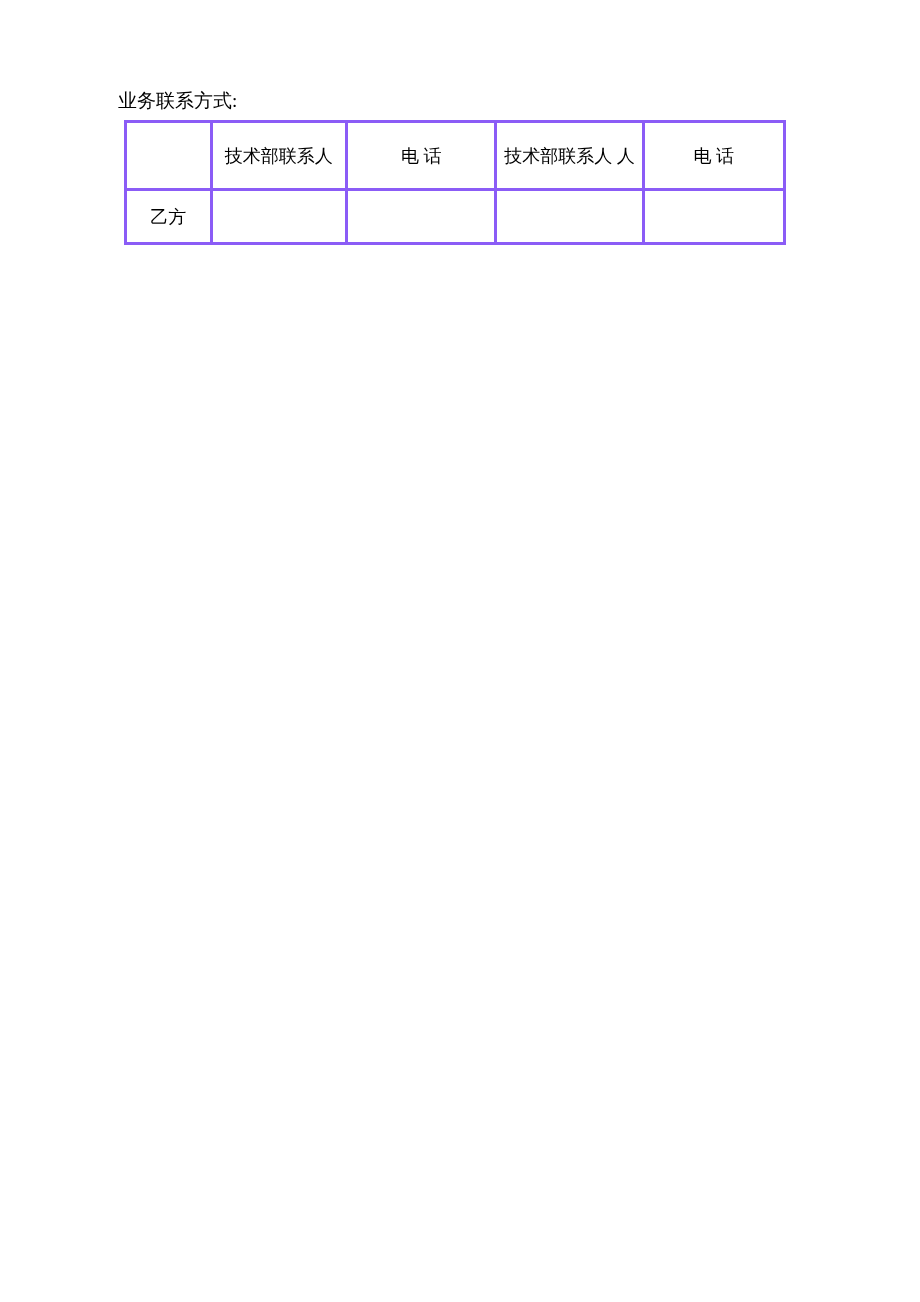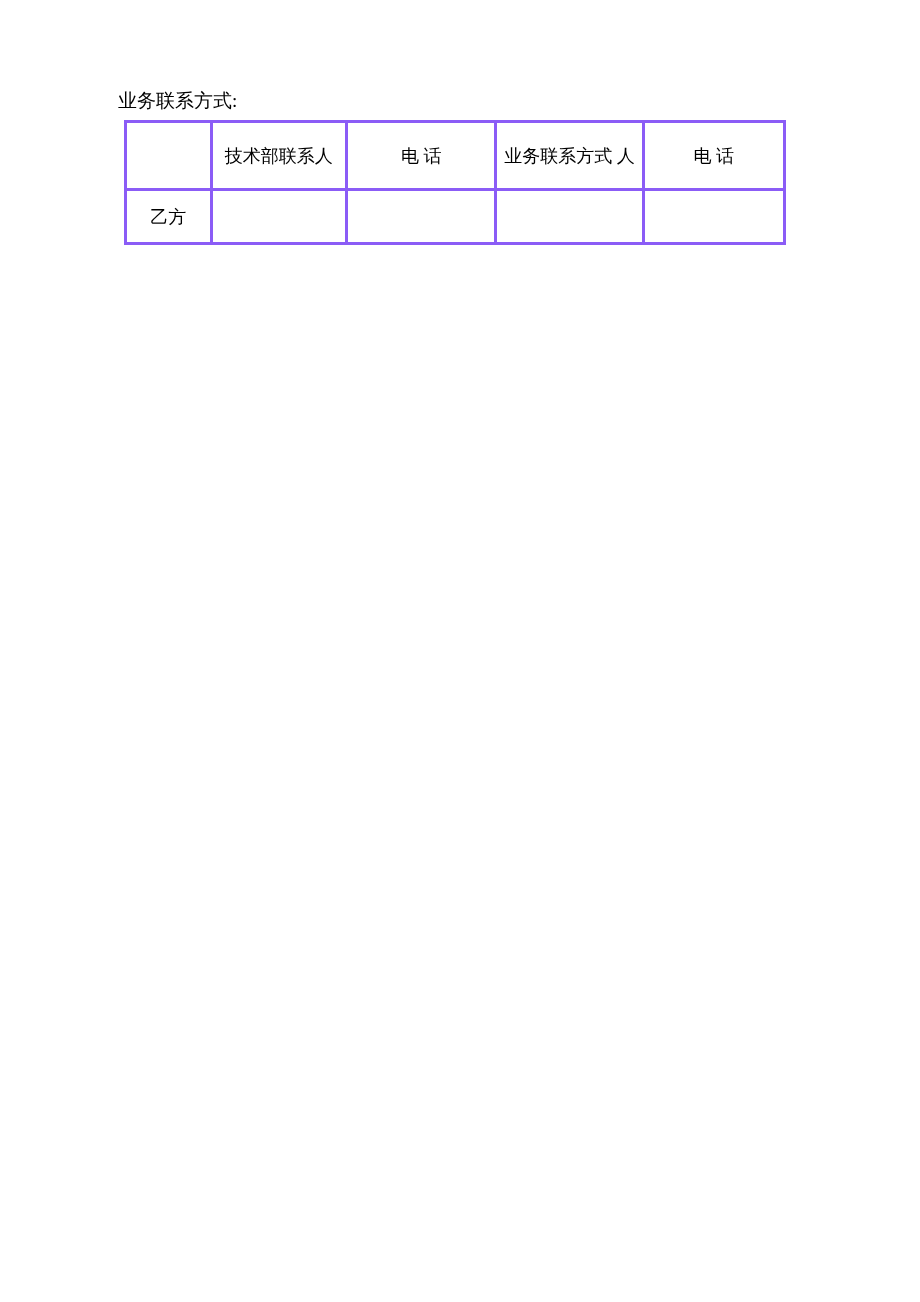--- a/index.html
+++ b/index.html
@@ -50,21 +50,21 @@
 <body>
 
 <div class="title">业务联系方式:</div>
 
 <table>
   <tbody>
       <tr class="header-row">
     <td class="col0"></td>
     <td class="col1">技术部联系人</td>
     <td class="col2">电 话</td>
-    <td class="col3">业务联系方式 人</td>
+    <td class="col3">技术部联系人 人</td>
     <td class="col4">电 话</td>
   </tr>
   <tr class="data-row">
     <td class="col0">乙方</td>
     <td class="col1"></td>
     <td class="col2"></td>
     <td class="col3"></td>
     <td class="col4"></td>
   </tr>
 </tbody>

